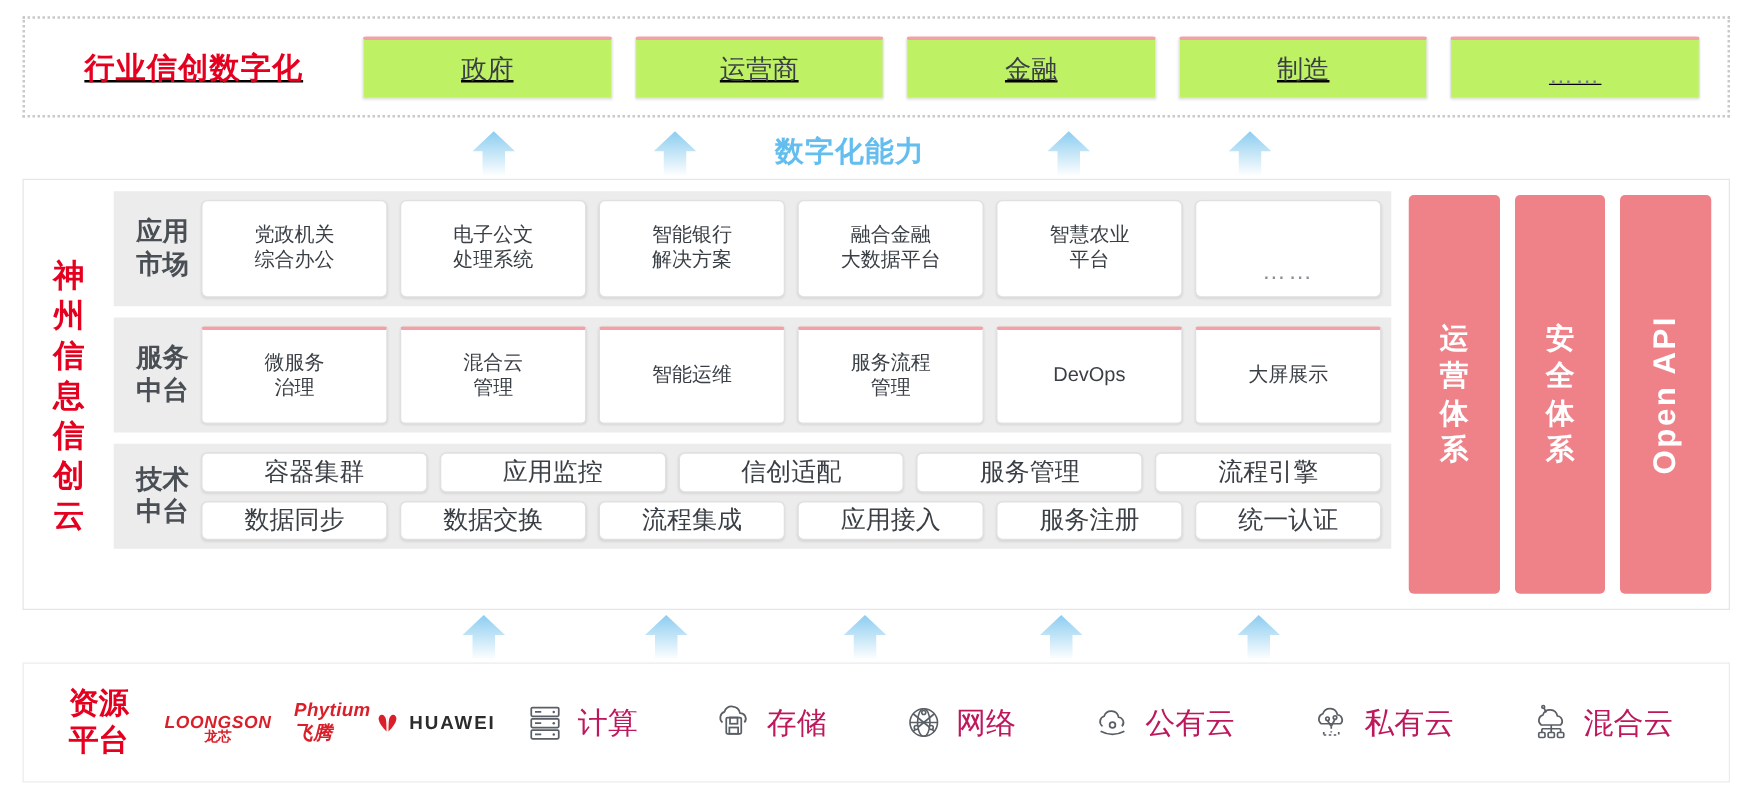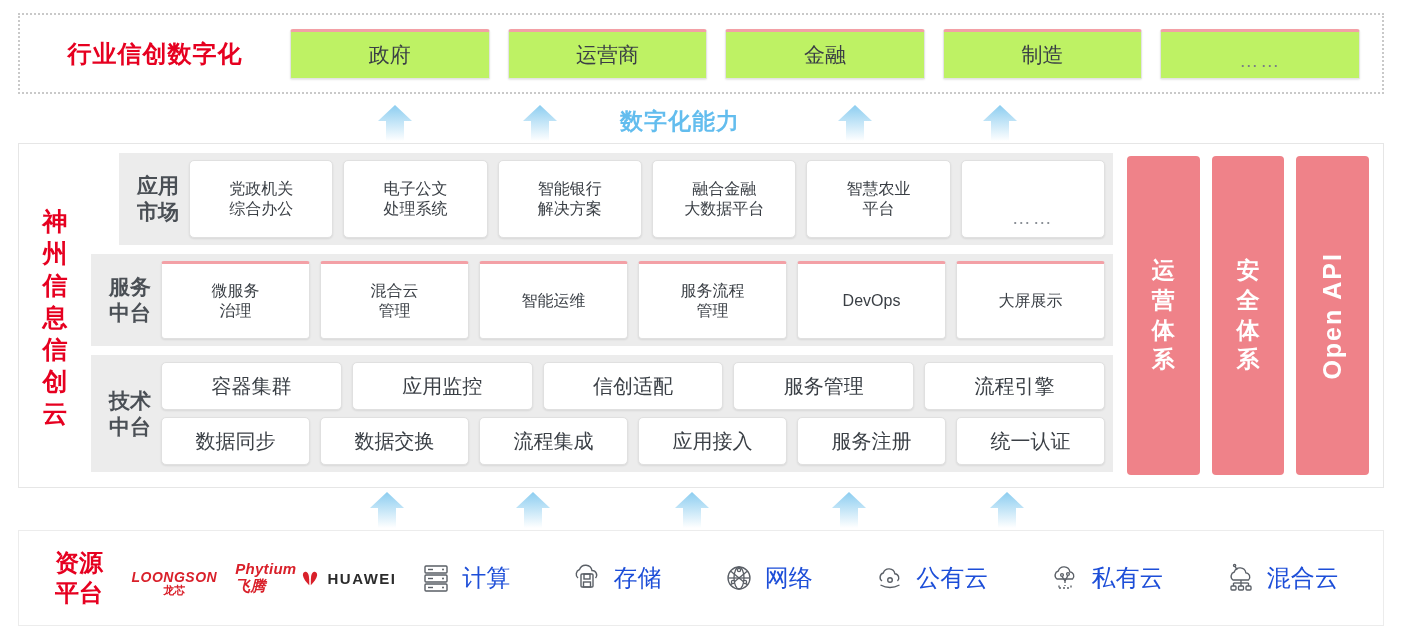--- a/index.html
+++ b/index.html
@@ -9,21 +9,21 @@
     font-family:"Liberation Sans","DejaVu Sans",sans-serif;
     overflow:hidden;
     position:relative;
   }
 
   
   #industry-band{
     position:absolute;left:18px;top:13px;width:1366px;height:81px;
     border:2px dotted #c9c9c9;
     box-sizing:border-box;
-    display:flex;align-items:center;
+    display:flex;align-items:center;text-decoration:underline;
   }
   #industry-title{
     width:270px;text-align:center;
     color:#e60020;font-weight:bold;font-size:24px;
     letter-spacing:1px;
     flex:none;
   }
   #industry-boxes{display:flex;flex:1;gap:18px;padding-right:22px;}
   .ind-box{
     flex:1;height:50px;
@@ -68,23 +68,23 @@
   #stack-area{
     flex:1;display:flex;flex-direction:column;
     padding:9px 8px 9px 0;gap:9px;box-sizing:border-box;
   }
   .band{
     background:#ececec;
     display:flex;align-items:center;
     box-sizing:border-box;
     padding:7px 8px;
   }
-  #band-app{height:92px;margin-left:28px;}
+  #band-app{height:92px;}
   #band-svc{height:92px;}
-  #band-tech{height:117px;}
+  #band-tech{height:84px;}
 
   .band-label{
     width:62px;flex:none;text-align:center;
     font-size:21px;font-weight:bold;color:#4a4f55;line-height:1.22;
   }
   .band-label span{display:block;}
 
   .band-boxes{display:flex;flex:1;gap:10px;height:100%;}
   .band-boxes.two-row{flex-direction:column;gap:7px;}
   .sub-row{display:flex;flex:1;gap:10px;}
@@ -163,21 +163,21 @@
   .vendor-row2{display:flex;align-items:center;gap:7px;}
   .hw-petal{width:20px;height:16px;position:relative;}
   .logo-huawei-txt{font-size:15px;font-weight:bold;color:#2b2b2b;letter-spacing:1.5px;}
 
   #res-items{
     flex:1;display:flex;align-items:center;justify-content:space-around;
     padding-right:14px;
   }
   .res-item{display:flex;align-items:center;gap:9px;}
   .res-item .ricon{width:34px;height:34px;flex:none;display:block;}
-  .res-item .rlabel{font-size:24px;color:#1d4ed8;}
+  .res-item .rlabel{font-size:24px;color:#be185d;}
 </style>
 </head>
 <body>
 
 <div id="industry-band">
   <div id="industry-title">行业信创数字化</div>
   <div id="industry-boxes">
     <div class="ind-box">政府</div>
     <div class="ind-box">运营商</div>
     <div class="ind-box">金融</div>

